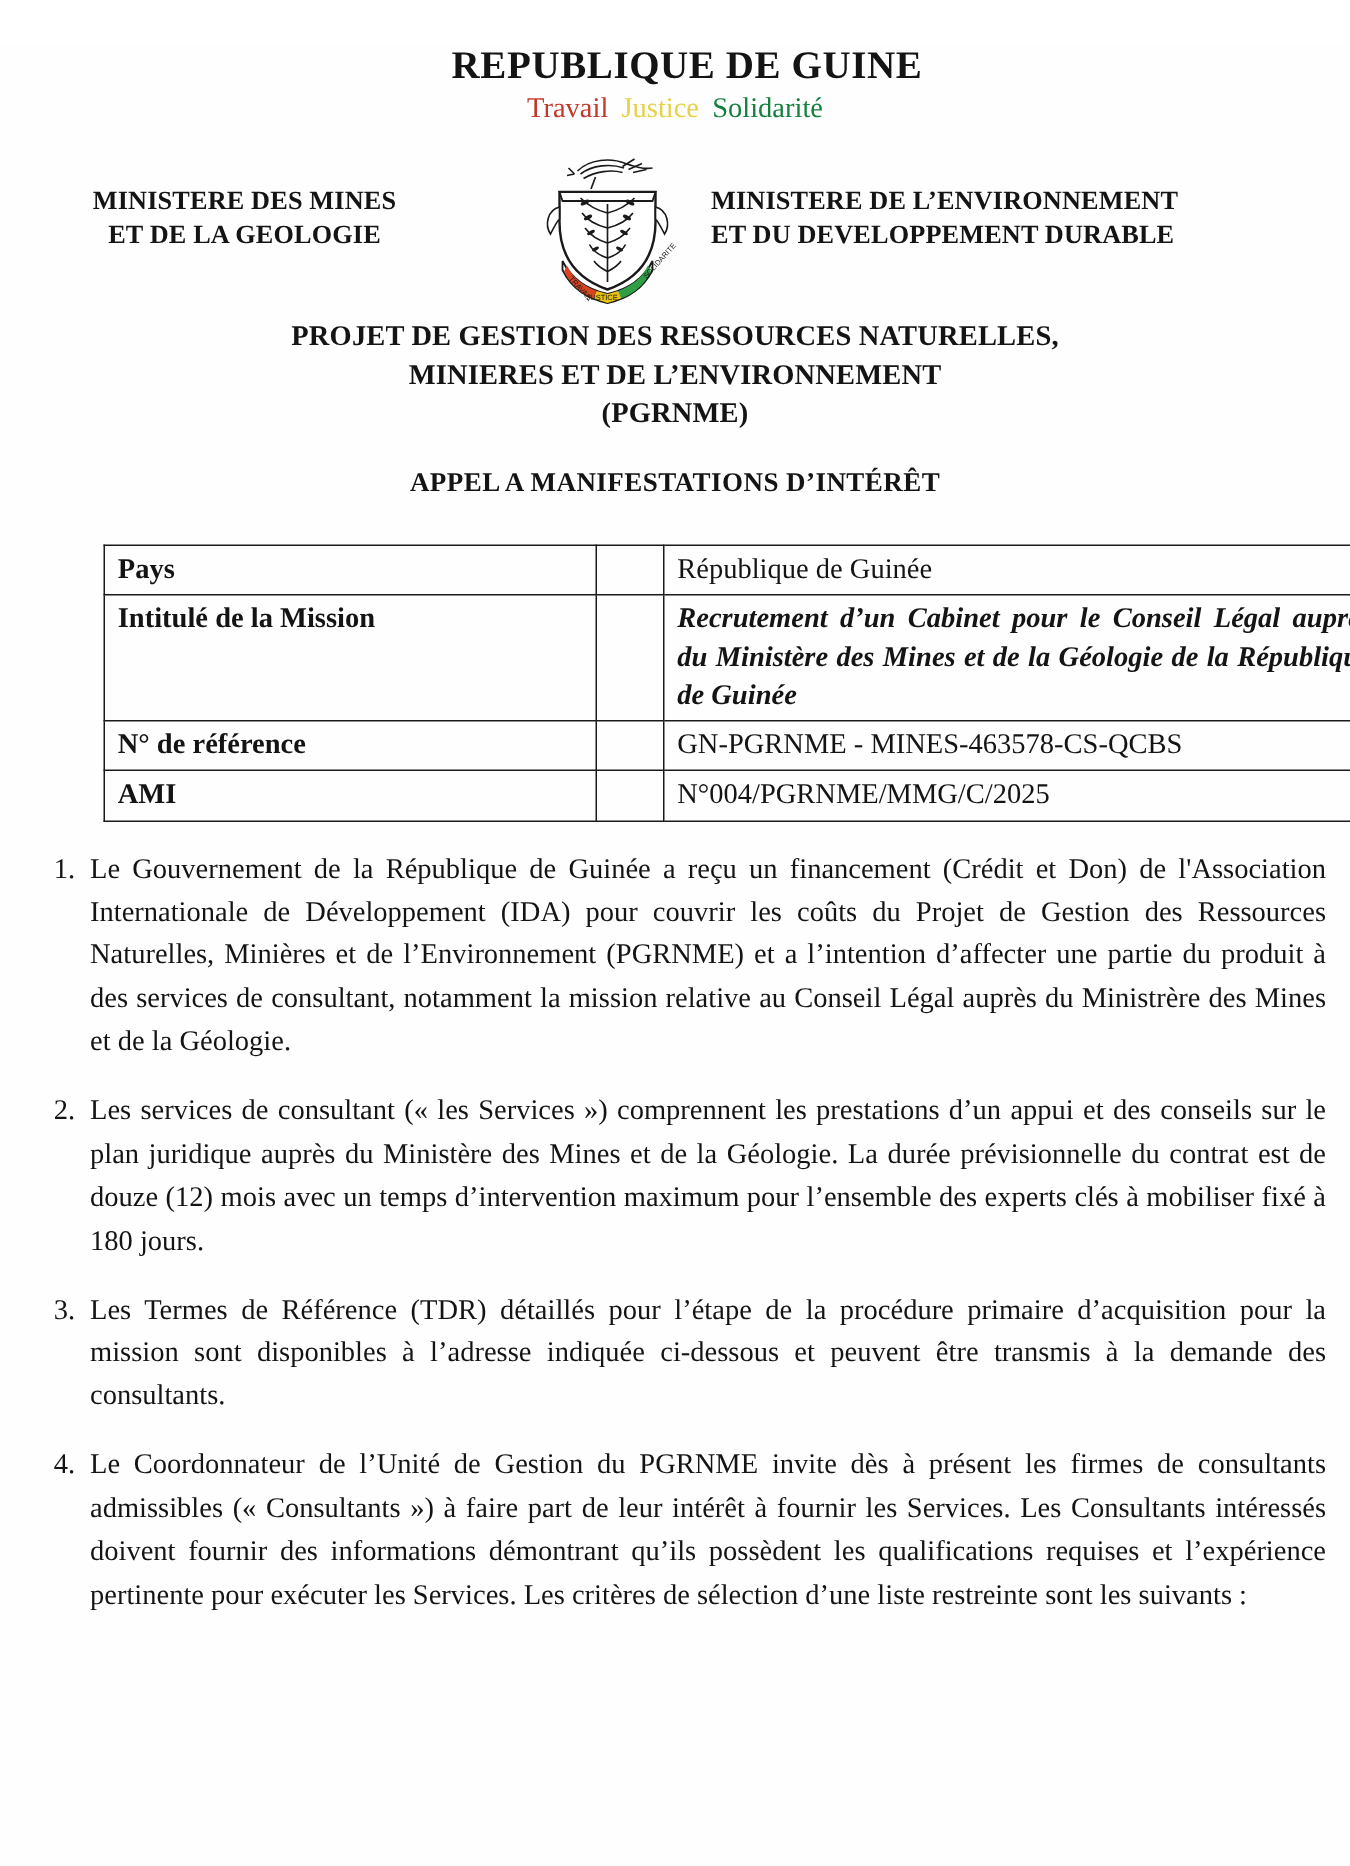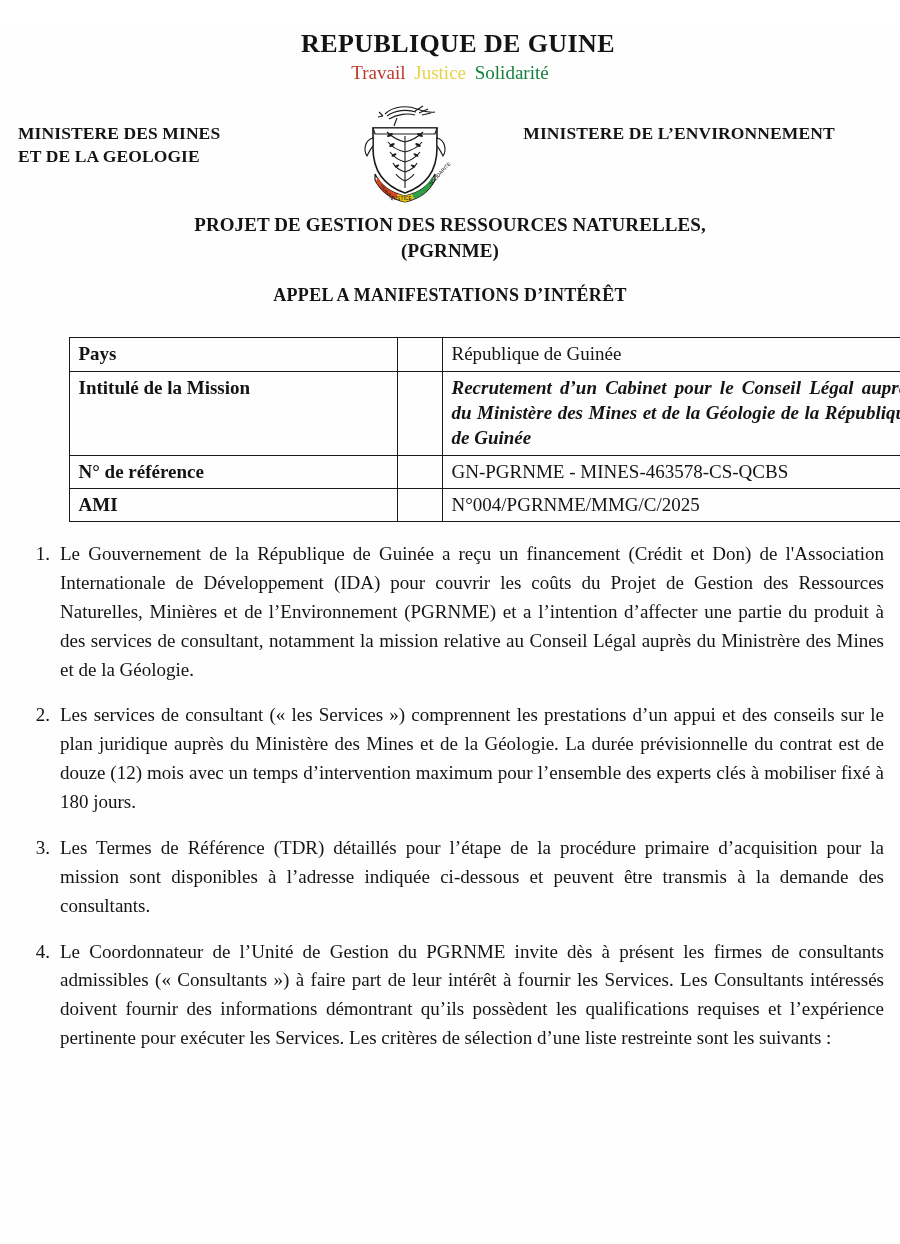--- a/index.html
+++ b/index.html
@@ -50,22 +50,22 @@
     margin-top: 16px;
   }
   .ministry {
     position: absolute;
     top: 22px;
     font-weight: bold;
     font-size: 17.5px;
     line-height: 1.28;
     letter-spacing: 0.1px;
   }
-  .ministry.left  { left: 18px;  width: 320px; text-align: left; }
-  .ministry.right { left: 474px; width: 410px; text-align: center; }
+  .ministry.left  { left: 3px;  width: 320px; text-align: center; }
+  .ministry.right { left: 474px; width: 410px; text-align: left; }
 
   .emblem {
     position: absolute;
     left: 345px;
     top: 0px;
     width: 120px;
     height: 108px;
   }
 
   
@@ -227,25 +227,27 @@
         <g fill="#1a1a1a" font-family="'Liberation Sans', sans-serif" font-size="5">
           <text x="34" y="86" transform="rotate(48 34 86)">TRAVAIL</text>
           <text x="46" y="100">JUSTICE</text>
           <text x="86" y="86" transform="rotate(-48 86 86)">SOLIDARITE</text>
         </g>
       </svg>
     </div>
 
     <div class="ministry right">
       <div>MINISTERE DE L’ENVIRONNEMENT</div>
+      <div>ET DU DEVELOPPEMENT DURABLE</div>
     </div>
   </div>
 
   <div class="project-title">
     <div>PROJET DE GESTION DES RESSOURCES NATURELLES,</div>
+    <div>MINIERES ET DE L’ENVIRONNEMENT</div>
     <div>(PGRNME)</div>
   </div>
 
   <div class="ami-title">APPEL A MANIFESTATIONS D’INTÉRÊT</div>
 
   <div class="info-table-wrap">
     <table class="info">
       <tbody>
 
         <tr>

